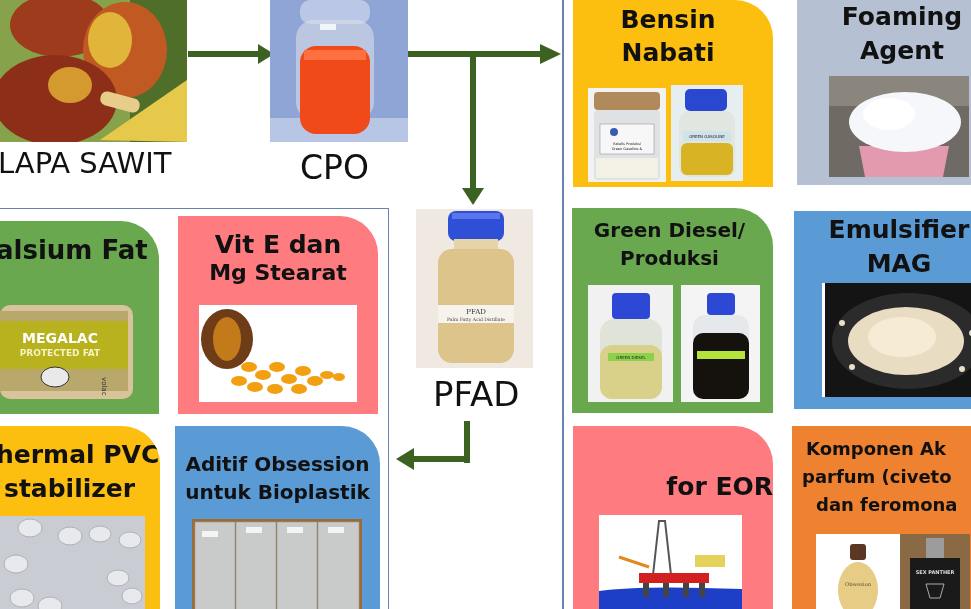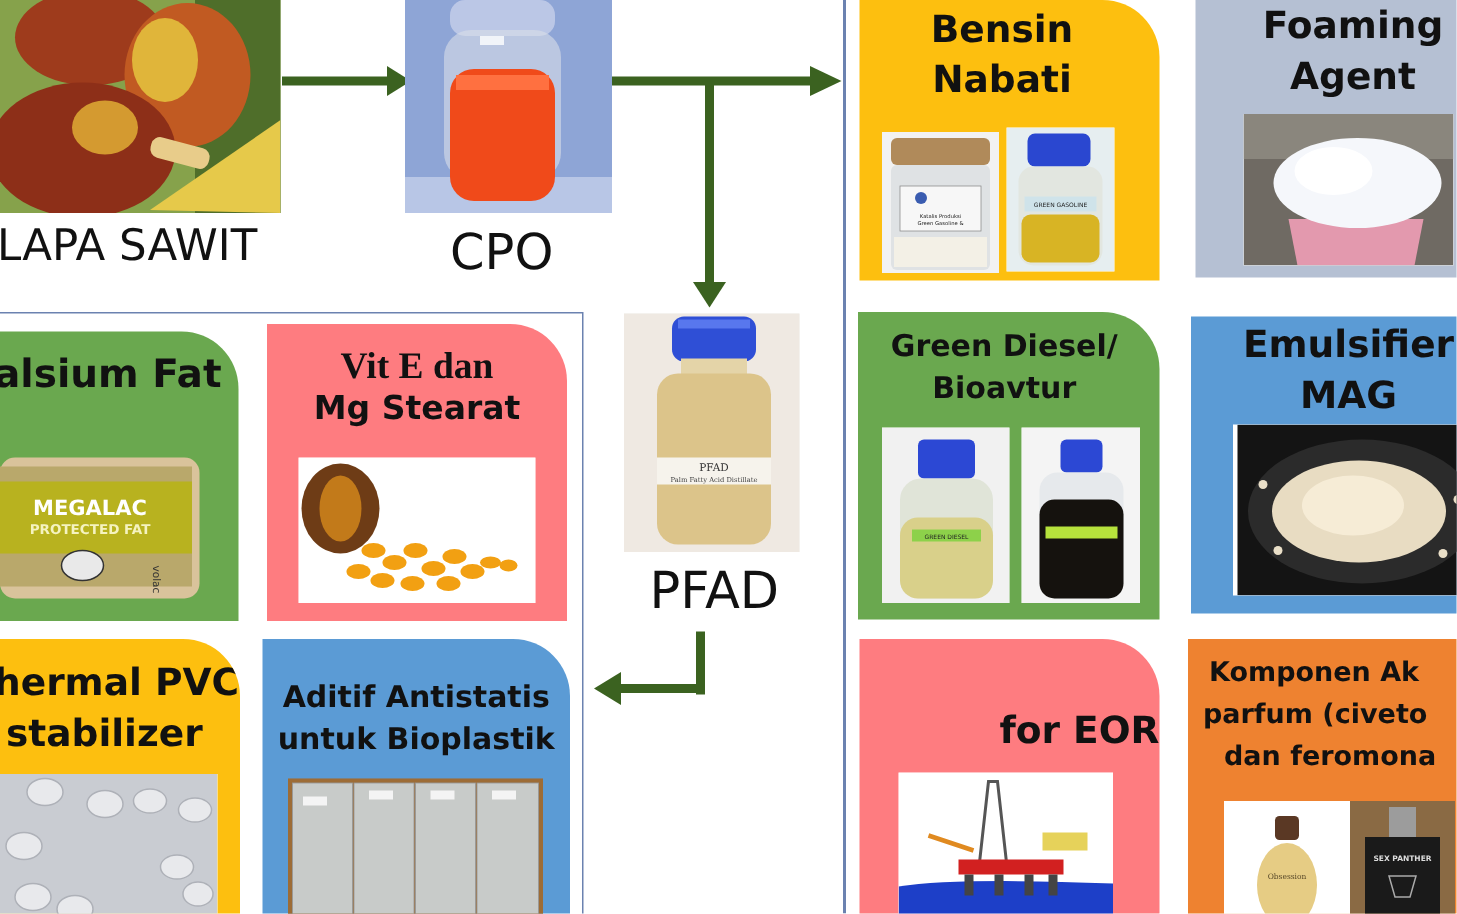--- a/index.html
+++ b/index.html
@@ -104,21 +104,21 @@
       <rect x="0" y="22" width="128" height="48" fill="#b8b21f"></rect>
       <text x="60" y="44" font-family="DejaVu Sans, sans-serif" font-weight="bold" font-size="14" fill="#ffffff" text-anchor="middle">MEGALAC</text>
       <text x="60" y="57" font-family="DejaVu Sans, sans-serif" font-weight="bold" font-size="9" fill="#f5f3c0" text-anchor="middle">PROTECTED FAT</text>
       <ellipse cx="55" cy="78" rx="14" ry="10" fill="#e9e9e9" stroke="#333" stroke-width="1"></ellipse>
       <text x="102" y="78" font-family="DejaVu Sans, sans-serif" font-size="7" fill="#333" transform="rotate(90 102 78)">volac</text>
     </svg>
   </div>
 </div>
 
 <div class="card c-pink" style="left:178px;top:216px;width:200px;height:198px;">
-  <div class="card-title" style="top:14px;font-size:25px;font-family:Liberation Serif, serif;">Vit E dan</div>
+  <div class="card-title" style="top:14px;font-size:25px;">Vit E dan</div>
   <div class="card-title" style="top:44px;font-size:22px;">Mg Stearat</div>
   <div class="card-img" style="left:21px;top:89px;width:158px;height:97px;">
     <svg width="158" height="97">
       <rect width="158" height="97" fill="#ffffff"></rect>
       <ellipse cx="28" cy="34" rx="26" ry="30" fill="#6e3c16"></ellipse>
       <ellipse cx="28" cy="34" rx="14" ry="22" fill="#c27a1a"></ellipse>
       <g fill="#f2a012">
         <ellipse cx="50" cy="62" rx="8" ry="5"></ellipse>
           <ellipse cx="64" cy="70" rx="8" ry="5"></ellipse>
         <ellipse cx="78" cy="62" rx="8" ry="5"></ellipse>
@@ -151,21 +151,21 @@
           <ellipse cx="118" cy="62" rx="11" ry="8"></ellipse>
         <ellipse cx="22" cy="82" rx="12" ry="9"></ellipse>
           <ellipse cx="50" cy="90" rx="12" ry="9"></ellipse>
         <ellipse cx="132" cy="80" rx="10" ry="8"></ellipse>
       </g>
     </svg>
   </div>
 </div>
 
 <div class="card c-blue" style="left:175px;top:426px;width:205px;height:190px;">
-  <div class="card-title" style="top:26px;font-size:20px;">Aditif Antistatis</div>
+  <div class="card-title" style="top:26px;font-size:20px;">Aditif Obsession</div>
   <div class="card-title" style="top:54px;font-size:20px;">untuk Bioplastik</div>
   <div class="card-img" style="left:17px;top:93px;width:170px;height:97px;background:#a0703a;">
     <svg width="170" height="97">
       <rect width="170" height="97" fill="#9d6c36"></rect>
       <g fill="#c8cbc9" stroke="#999" stroke-width="0.6">
         <rect x="3" y="3" width="40" height="94"></rect>
           <rect x="44" y="3" width="40" height="94"></rect>
         <rect x="85" y="3" width="40" height="94"></rect>
           <rect x="126" y="3" width="41" height="94"></rect>
       </g>
@@ -215,21 +215,21 @@
       <rect x="0" y="0" width="140" height="30" fill="#8a867d"></rect>
       <path d="M30 70 L120 70 L114 101 L36 101 Z" fill="#e399ae"></path>
       <ellipse cx="76" cy="46" rx="56" ry="30" fill="#f5f7fb"></ellipse>
       <ellipse cx="60" cy="38" rx="26" ry="16" fill="#ffffff"></ellipse>
     </svg>
   </div>
 </div>
 
 <div class="card c-green" style="left:572px;top:208px;width:201px;height:205px;">
   <div class="card-title" style="top:10px;font-size:20px;left:-6px;">Green Diesel/</div>
-  <div class="card-title" style="top:38px;font-size:20px;left:-6px;">Bioavtur</div>
+  <div class="card-title" style="top:38px;font-size:20px;left:-6px;">Produksi</div>
   <div class="card-img" style="left:16px;top:77px;width:85px;height:117px;">
     <svg width="85" height="117">
       <rect width="85" height="117" fill="#f1f1f1"></rect>
       <rect x="24" y="8" width="38" height="26" rx="4" fill="#2c48d4"></rect>
       <rect x="12" y="34" width="62" height="80" rx="14" fill="#e0e4d8"></rect>
       <rect x="12" y="60" width="62" height="54" rx="12" fill="#d9d08a"></rect>
       <rect x="20" y="68" width="46" height="8" fill="#8dd14a"></rect>
       <text x="43" y="74" font-size="4" text-anchor="middle" font-family="DejaVu Sans, sans-serif" fill="#222">GREEN DIESEL</text>
     </svg>
   </div>

